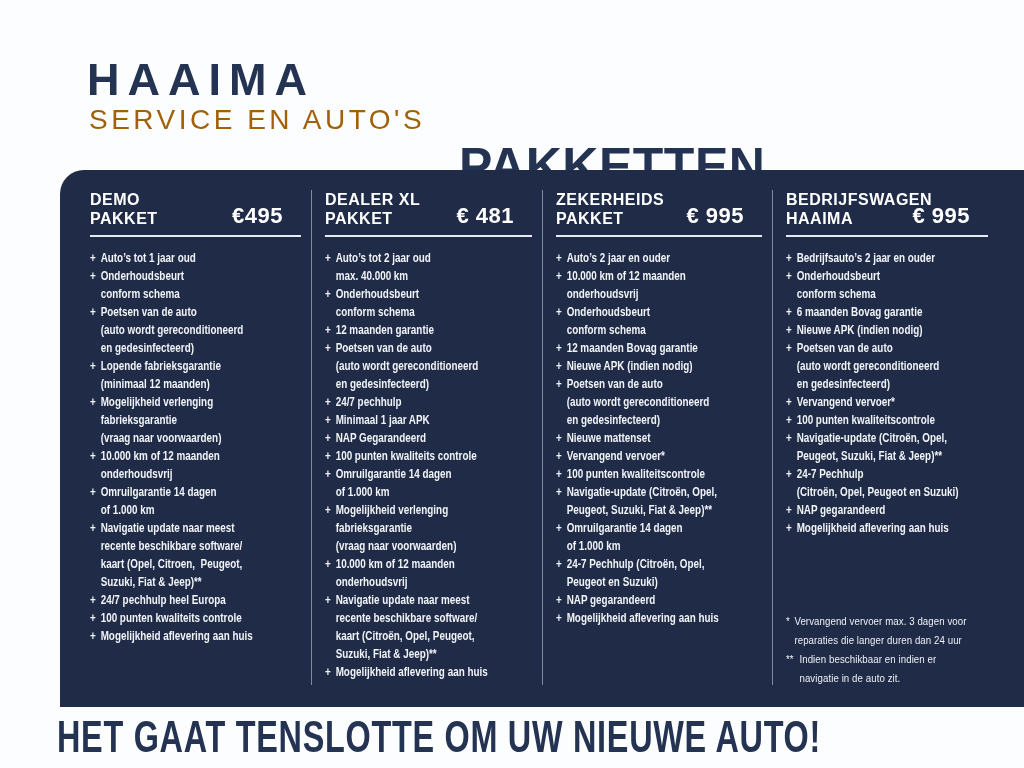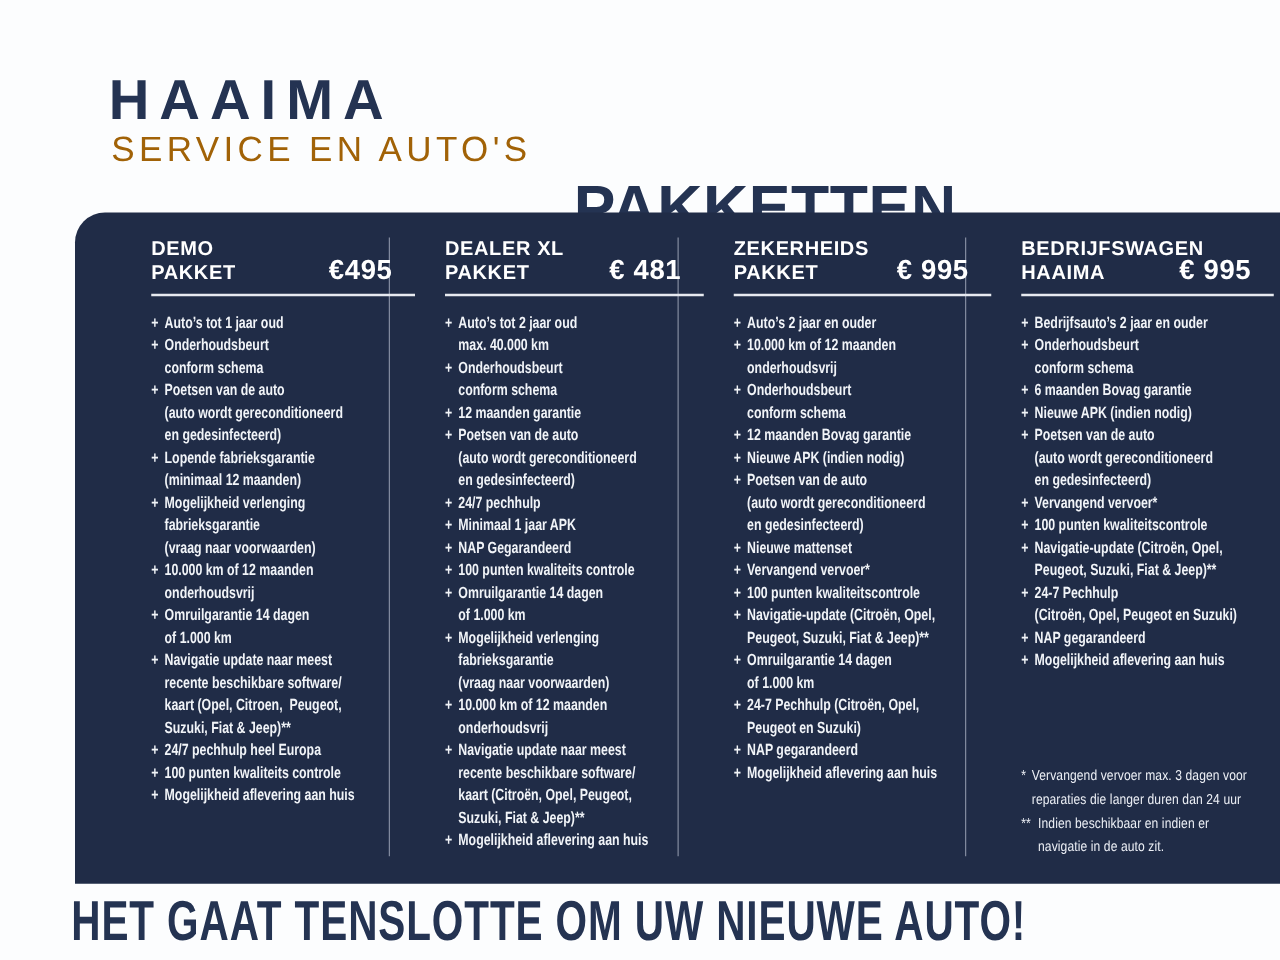--- a/index.html
+++ b/index.html
@@ -27,21 +27,21 @@
   }
   
   .panel{
     position:absolute;left:60px;top:170px;width:964px;height:537px;
     background:#202c47;border-radius:24px 0 0 0;
   }
   .sep{position:absolute;top:20px;bottom:22px;width:1px;background:rgba(208,215,227,0.55)}
   .sep1{left:251px}.sep2{left:482px}.sep3{left:712px}
   .packages{
     position:absolute;inset:0;
-    display:grid;grid-template-columns:251px 231px 230px 252px;padding-left:31px;
+    display:grid;grid-template-columns:251px 231px 230px 252px;
   }
   .col{box-sizing:border-box;position:relative;padding:20px 10px 0 14px}
   .col.first{padding-left:30px}
   .col.last{padding-right:36px}
   .pkg-head{position:relative;color:#ffffff}
   .pkg-title{
     font-size:16px;line-height:19px;font-weight:700;letter-spacing:.5px;white-space:pre;
   }
   .pkg-price{
     position:absolute;right:18px;bottom:-1px;

